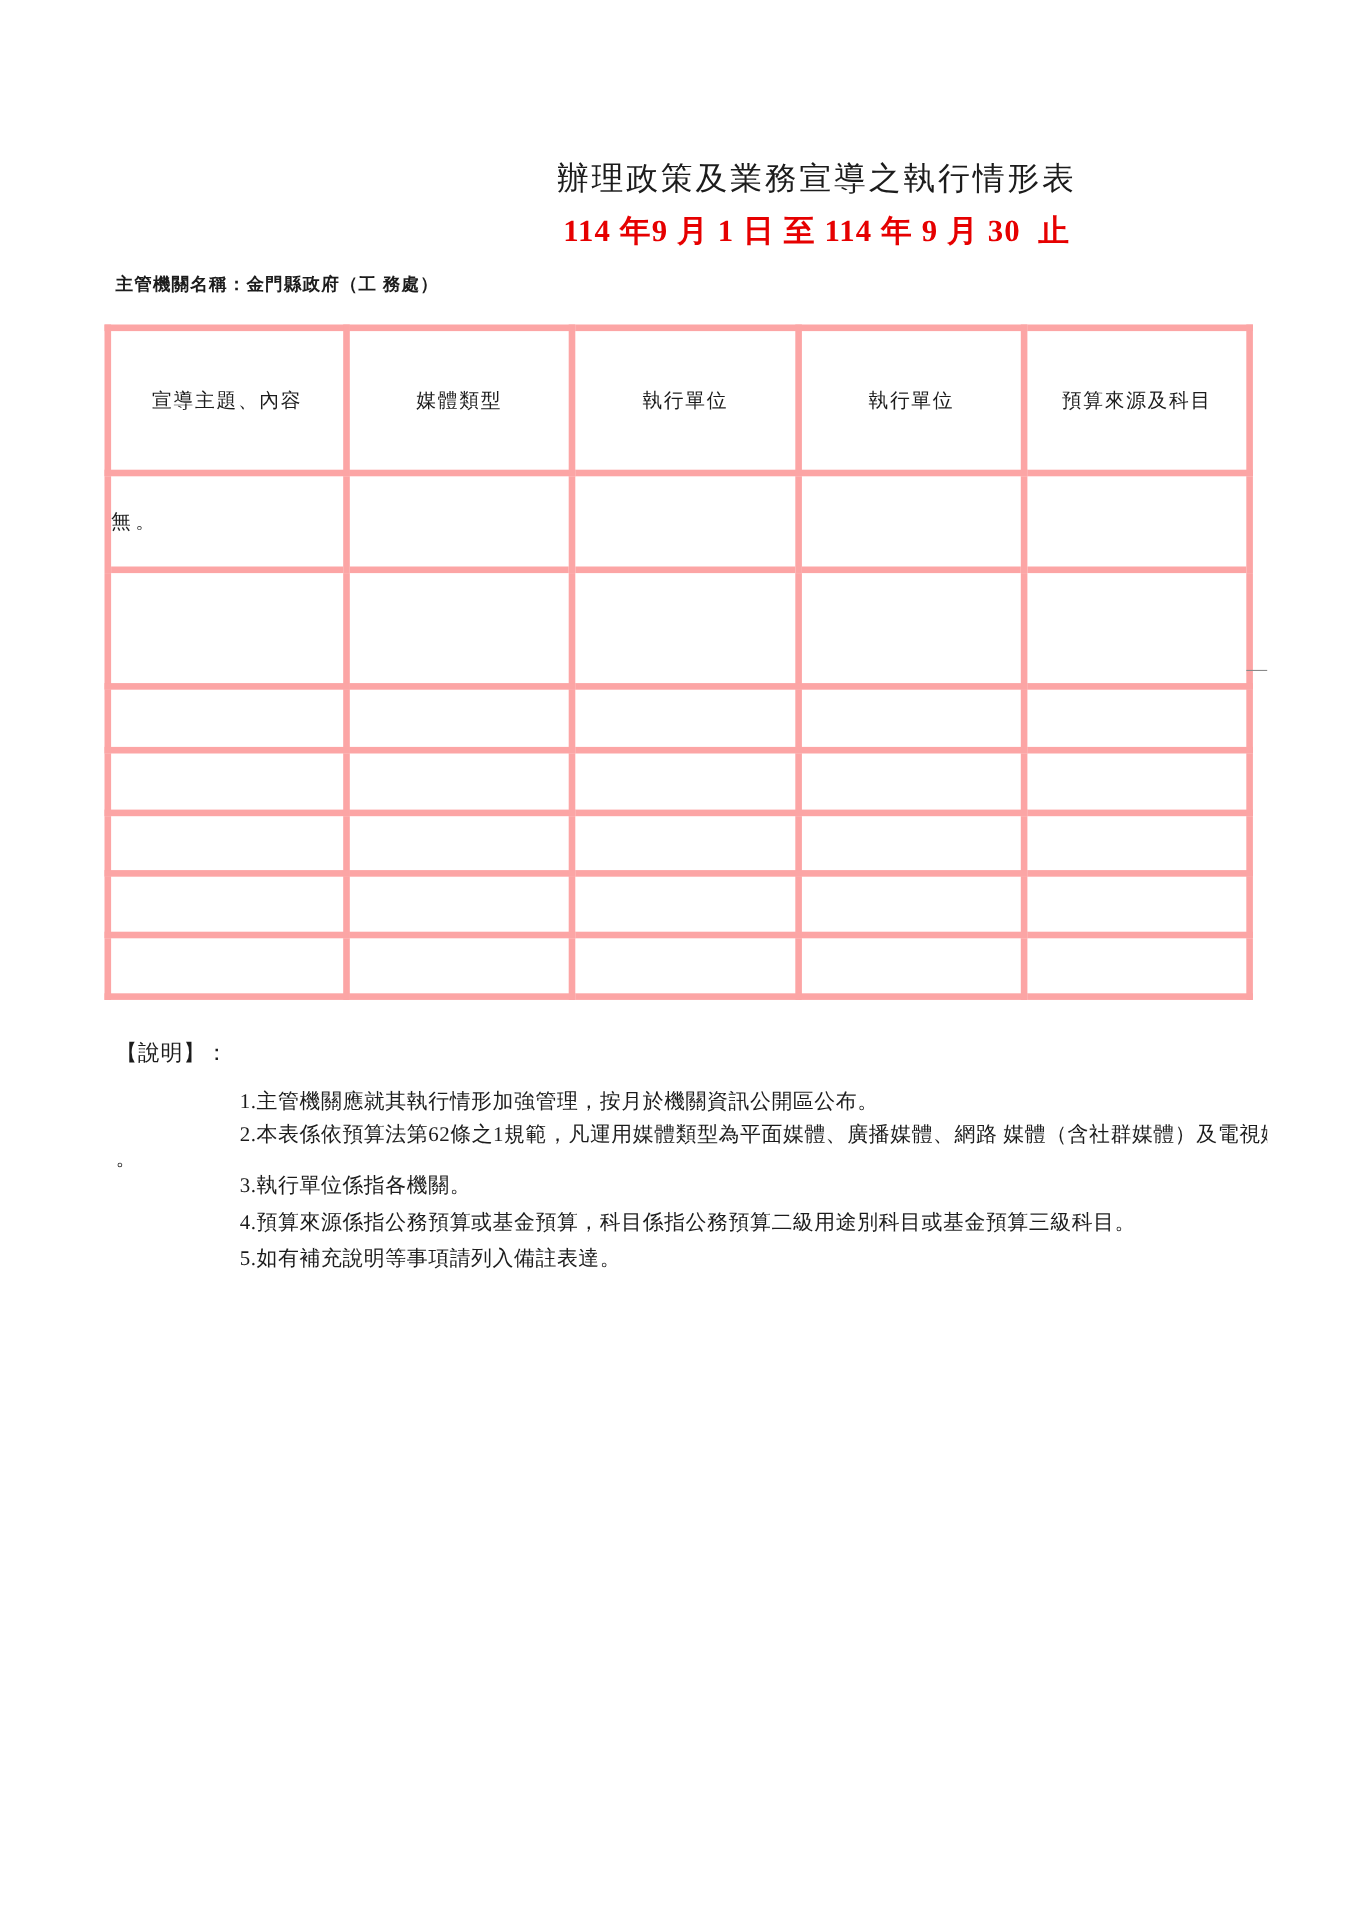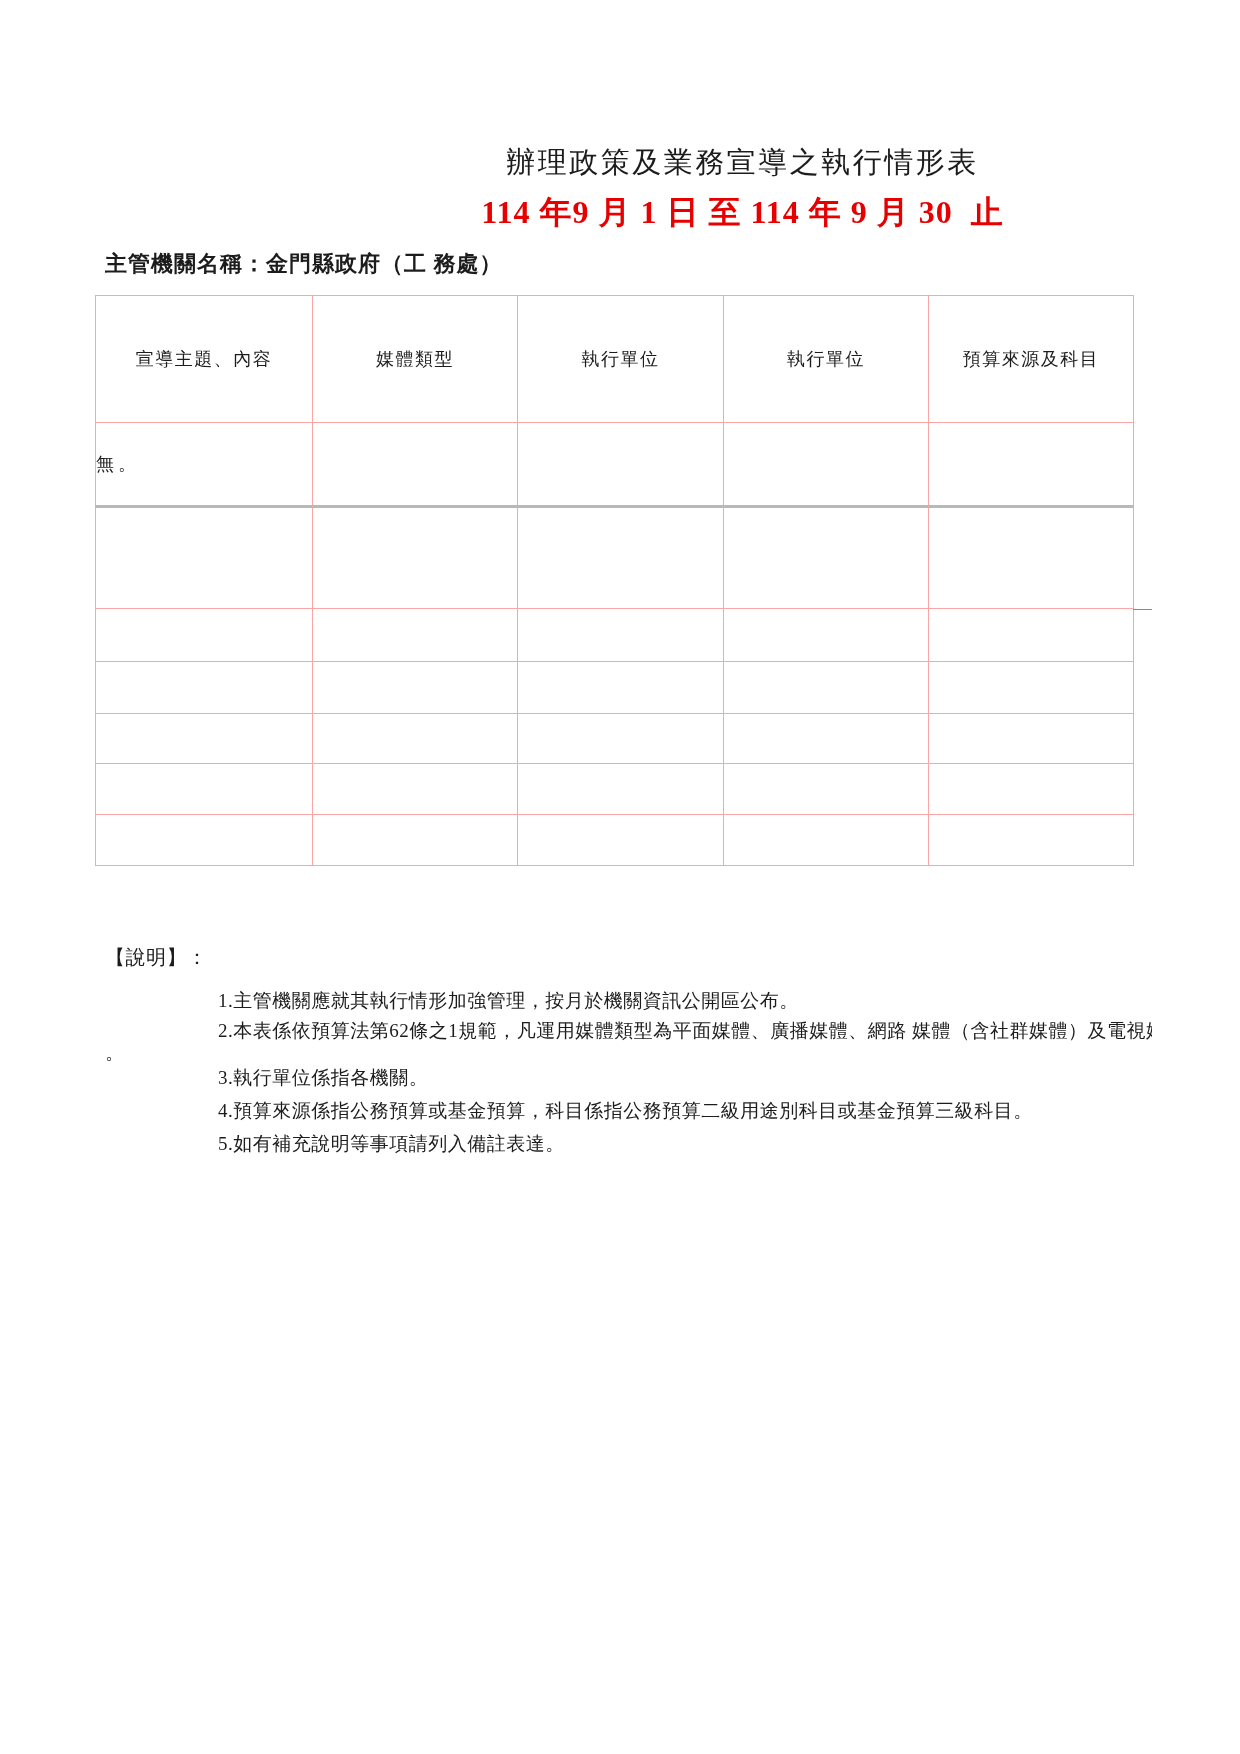--- a/index.html
+++ b/index.html
@@ -26,47 +26,47 @@
     letter-spacing: 2.5px;
     white-space: pre;
     color: #1c1c1c;
   }
   .doc-period {
     position: absolute;
     top: 191px;
     left: 245px;
     width: 995px;
     text-align: center;
-    font-size: 32px;
+    font-size: 28px;
     font-weight: bold;
     letter-spacing: 1px;
     white-space: pre;
     color: #e60000;
   }
   .agency-line {
     position: absolute;
     top: 249px;
     left: 105px;
-    font-size: 22px;
+    font-size: 16px;
     font-weight: bold;
     letter-spacing: 1px;
     white-space: pre;
   }
   table.promo-table {
     position: absolute;
     top: 295px;
     left: 95px;
     width: 1038px;
     border-collapse: collapse;
     table-layout: fixed;
     border: 1px solid #3e3e3e;
   }
   table.promo-table th,
   table.promo-table td {
-    border: 1px solid #fca5a5;
+    border: 6px solid #fca5a5;
     padding: 0;
     font-weight: normal;
     font-size: 18px;
     vertical-align: middle;
     overflow: hidden;
   }
   table.promo-table th {
     height: 126px;
     text-align: center;
     letter-spacing: 1.5px;

